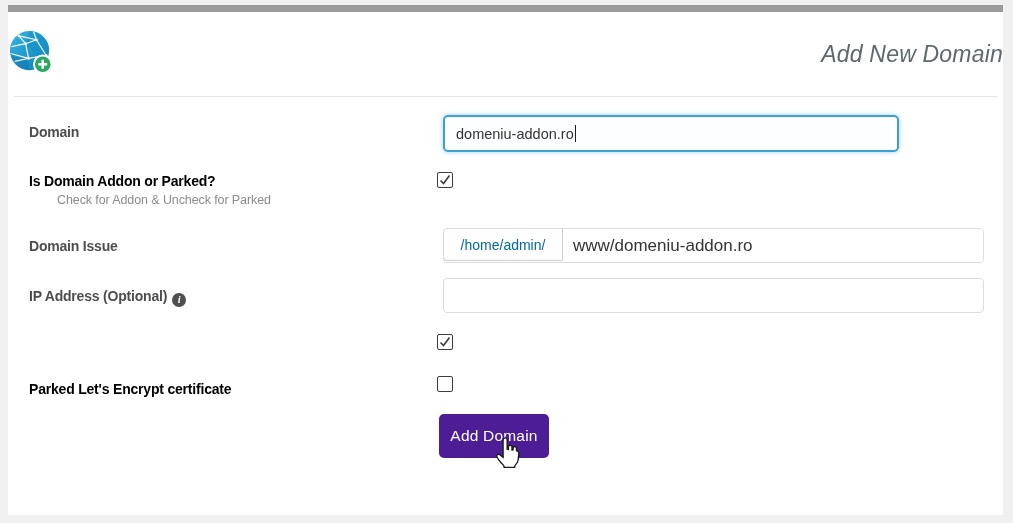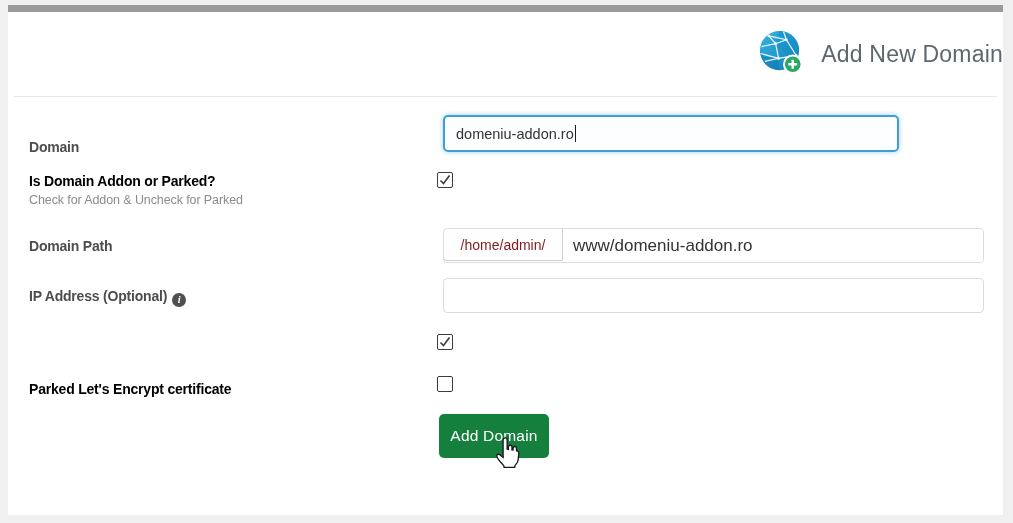--- a/index.html
+++ b/index.html
@@ -13,21 +13,21 @@
   .panel {
     position:absolute; left:8px; top:5px; width:995px; height:510px;
     background:#ffffff;
   }
   .topbar {
     position:absolute; left:0; top:0; width:100%; height:7px;
     background:#9a9a9a;
   }
   .header {
     position:absolute; left:0; top:18px; width:100%; height:62px;
-    display:flex; align-items:center; justify-content:flex-end; gap:16px;
+    display:flex; align-items:center; justify-content:space-between; gap:16px;font-style:italic;
   }
   .header-title {
     font-size:23px; font-weight:400; color:#5d686e; letter-spacing:0.2px;
   }
   .divider {
     position:absolute; left:6px; right:6px; top:91px; height:0;
     border-top:1px solid #e7e7e7;
   }
   .label {
     position:absolute; left:21px;
@@ -35,20 +35,21 @@
     letter-spacing:-0.2px;
   }
   .label-block { position:absolute; left:21px; }
   .label-block .label-line {
     font-size:14px; font-weight:700; color:#000000; line-height:19px;
     letter-spacing:-0.2px;
   }
   .label-block .hint-line {
     font-size:12.5px; font-weight:400; color:#8b8b8b; line-height:18px;
     letter-spacing:-0.1px;
+    margin-left:28px;
   }
   .text-input {
     position:absolute; left:435px; width:541px; height:35px;
     border:1px solid #dcdcdc; border-radius:4px; background:#fff;
     font-family:"Liberation Sans", sans-serif;
     font-size:14.5px; color:#333; padding:0 12px; outline:none;
   }
   .fake-input {
     position:absolute; left:435px; width:456px; height:37px;
     border:2px solid #3d9fd4; border-radius:5px; background:#fdfeff;
@@ -60,42 +61,42 @@
   .input-group {
     position:absolute; left:435px; width:541px; height:35px;
     border:1px solid #dcdcdc; border-radius:4px; background:#fff;
     display:flex; overflow:hidden;
   }
   .input-addon {
     flex:0 0 120px; height:100%;
     border:1px solid #cfcfcf; border-radius:4px 0 0 4px;
     margin:-1px 0 -1px -1px;
     display:flex; align-items:center; justify-content:center;
-    font-size:14px; color:#7f1d1d; background:#fefefe;
+    font-size:14px; color:#0369a1; background:#fefefe;
   }
   .input-group input {
     flex:1; border:none; outline:none; height:100%;
     font-family:"Liberation Sans", sans-serif;
     font-size:17px; color:#333; padding:0 10px;
   }
   .checkbox {
     position:absolute; left:429px; width:16px; height:16px;
     border:1px solid #3c3c3c; border-radius:2px; background:#fff;
   }
   .checkbox svg { display:none; position:absolute; left:1px; top:1px; }
   .checkbox.checked svg { display:block; }
   .info-icon {
     display:inline-block; width:14px; height:14px; border-radius:50%;
     background:#4f4f4f; color:#fff; font-size:10.5px; font-weight:700;
     font-family:"Liberation Serif", serif; font-style:italic;
     text-align:center; line-height:14px; vertical-align:-2px; margin-left:5px;
   }
   .submit-btn {
     position:absolute; left:431px; top:409px; width:110px; height:44px;
-    background:#15803d; color:#ffffff; border:none; border-radius:5px;
+    background:#4c1d95; color:#ffffff; border:none; border-radius:5px;
     font-family:"Liberation Sans", sans-serif; font-size:15.5px;
     cursor:pointer; letter-spacing:0.2px;
   }
   .cursor-hand { position:absolute; left:487px; top:431px; pointer-events:none; }
 </style>
 </head>
 <body>
 
 <div class="panel">
   <div class="topbar"></div>
@@ -130,37 +131,37 @@
         </g>
         <circle cx="35.5" cy="36" r="9" fill="#28a964" stroke="#ffffff" stroke-width="2"></circle>
         <path d="M35.5 31.5 v9 M31 36 h9" stroke="#ffffff" stroke-width="2.6"></path>
       </svg>
     </span>
     <span class="header-title">Add New Domain</span>
   </div>
 
   <div class="divider"></div>
 
-  <div class="label" style="top:132px">Domain</div>
+  <div class="label" style="top:117px">Domain</div>
   <div class="fake-input" style="top:110px" role="textbox">
     <span>domeniu-addon.ro</span>
     <span class="caret"></span>
   </div>
 
   <div class="label-block" style="top:167px">
     <div class="label-line">Is Domain Addon or Parked?</div>
     <div class="hint-line">Check for Addon &amp; Uncheck for Parked</div>
   </div>
   <div class="checkbox checked" style="top:167px" role="checkbox">
     <svg width="12" height="12" viewBox="0 0 12 12">
       <polyline points="1.5,6.5 4.5,9.5 10.5,1.5" fill="none" stroke="#3c3c3c" stroke-width="1.6"></polyline>
     </svg>
   </div>
 
-  <div class="label" style="top:231px">Domain Path</div>
+  <div class="label" style="top:231px">Domain Issue</div>
   <div class="input-group" style="top:223px">
     <div class="input-addon">/home/admin/</div>
     <input type="text" value="www/domeniu-addon.ro" style="">
   </div>
 
   <div class="label" style="top:281px">
     <span>IP Address (Optional)</span><span class="info-icon">i</span>
   </div>
   <input type="text" class="text-input" style="top: 273px;" value="">
 

